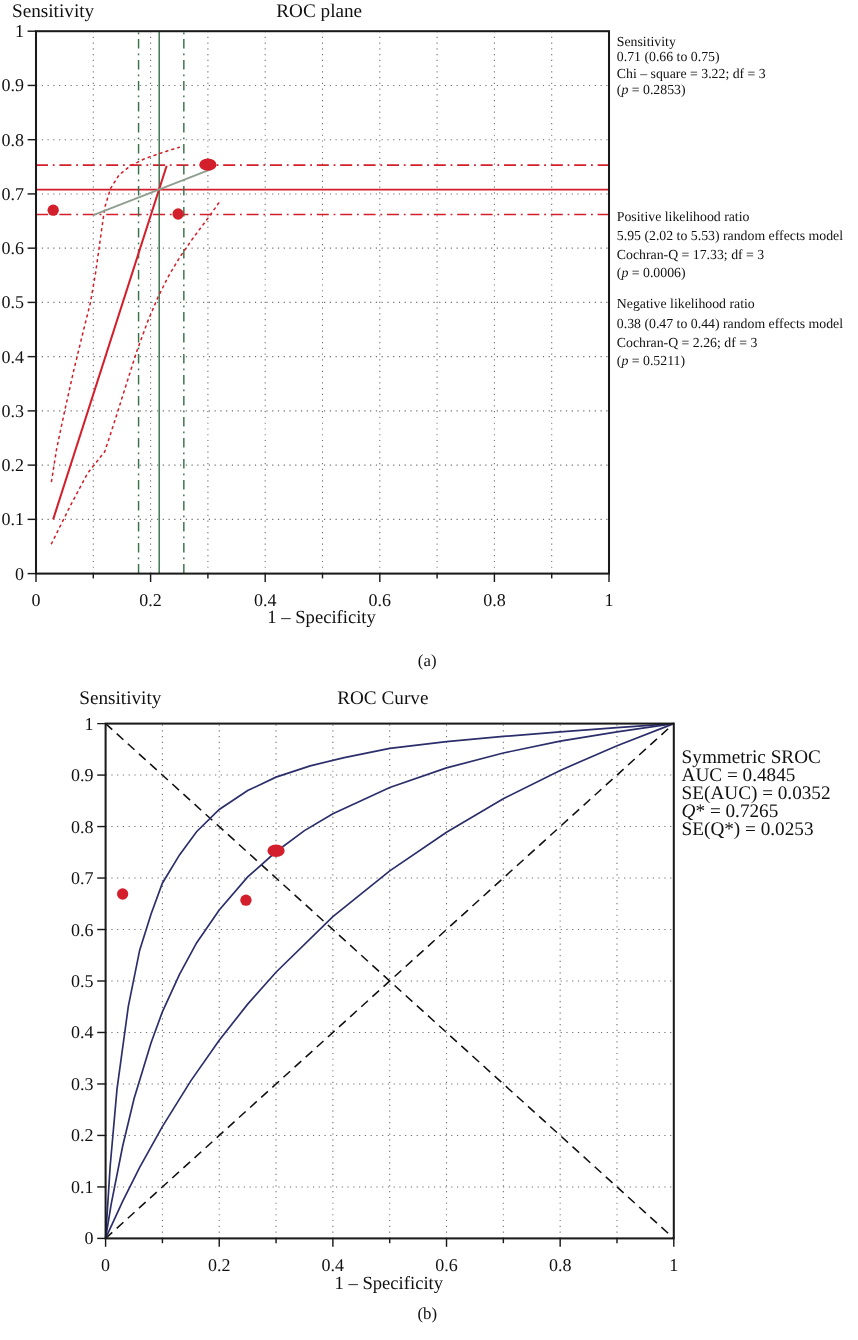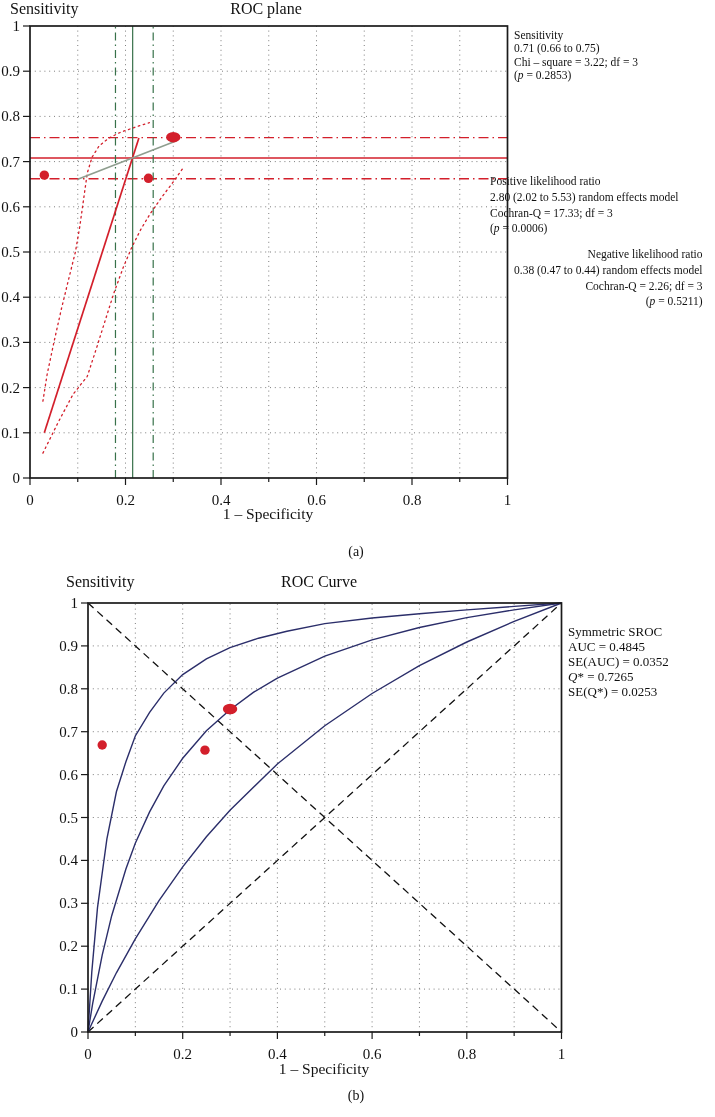--- a/index.html
+++ b/index.html
@@ -19,21 +19,21 @@
   .reg{stroke-width:1.7;fill:none;}
   .dotted{stroke-width:1.3;stroke-dasharray:1.6 3.6;fill:none;stroke-linecap:round;}
   .trend{stroke-width:1.6;fill:none;}
   .navy{stroke-width:1.4;fill:none;}
   .diag{stroke:#111;stroke-width:1.3;stroke-dasharray:7.5 5;fill:none;}
   .tick-label{font-size:15px;}
   .title-label{font-size:16px;}
   .axis-label{font-size:15.5px;}
   .stats{position:absolute;font-size:11.5px;white-space:nowrap;line-height:13.3px;}
   .stats.wide{line-height:15.8px;}
-  .stats-b{position:absolute;font-size:13px;white-space:nowrap;line-height:15px;}
+  .stats-b{position:absolute;font-size:16px;white-space:nowrap;line-height:15px;}
   .caption{position:absolute;left:320px;width:72px;text-align:center;font-size:14px;}
   #caption-a{top:544px;}
   #caption-b{top:1088px;}
 </style>
 </head>
 <body>
 
 <div class="page">
   <svg id="chart-a" width="715" height="560">
       <line x1="77.75" y1="478" x2="77.75" y2="26" class="grid"></line>
@@ -183,27 +183,27 @@
       <text x="324" y="514" text-anchor="middle" class="axis-label">1 – Specificity</text>
     </svg>
   <div class="caption" id="caption-a">(a)</div>
   <div class="caption" id="caption-b">(b)</div>
 <div class="stats" style="left: 514px; top: 29px;">
       <div>Sensitivity</div>
       <div>0.71 (0.66 to 0.75)</div>
       <div>Chi – square = 3.22; df = 3</div>
       <div>(<i>p</i> = 0.2853)</div>
     </div>
-    <div class="stats wide" style="left: 490px; top: 174px;">
+    <div class="stats wide" style="left: 514px; top: 174px;">
       <div>Positive likelihood ratio</div>
-      <div>2.80 (2.02 to 5.53) random effects model</div>
+      <div>5.95 (2.02 to 5.53) random effects model</div>
       <div>Cochran-Q = 17.33; df = 3</div>
       <div>(<i>p</i> = 0.0006)</div>
     </div>
-    <div class="stats wide" style="left: 514px; top: 247px; text-align: right;">
+    <div class="stats wide" style="left: 514px; top: 247px;">
       <div>Negative likelihood ratio</div>
       <div>0.38 (0.47 to 0.44) random effects model</div>
       <div>Cochran-Q = 2.26; df = 3</div>
       <div>(<i>p</i> = 0.5211)</div>
     </div>
     <div class="stats-b" style="left: 568px; top: 624px;">
       <div>Symmetric SROC</div>
       <div>AUC = 0.4845</div>
       <div>SE(AUC) = 0.0352</div>
       <div><i>Q</i>* = 0.7265</div>

